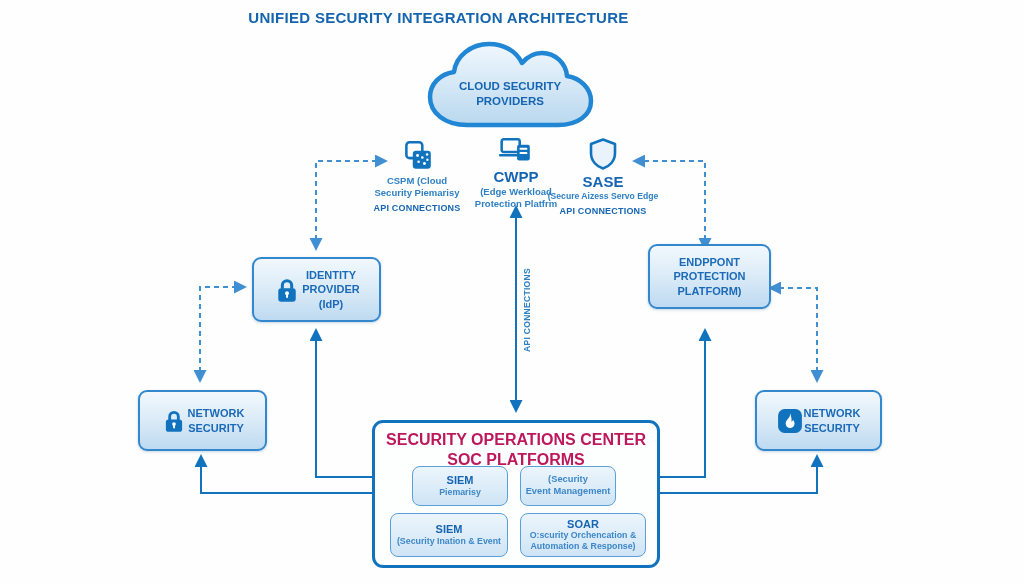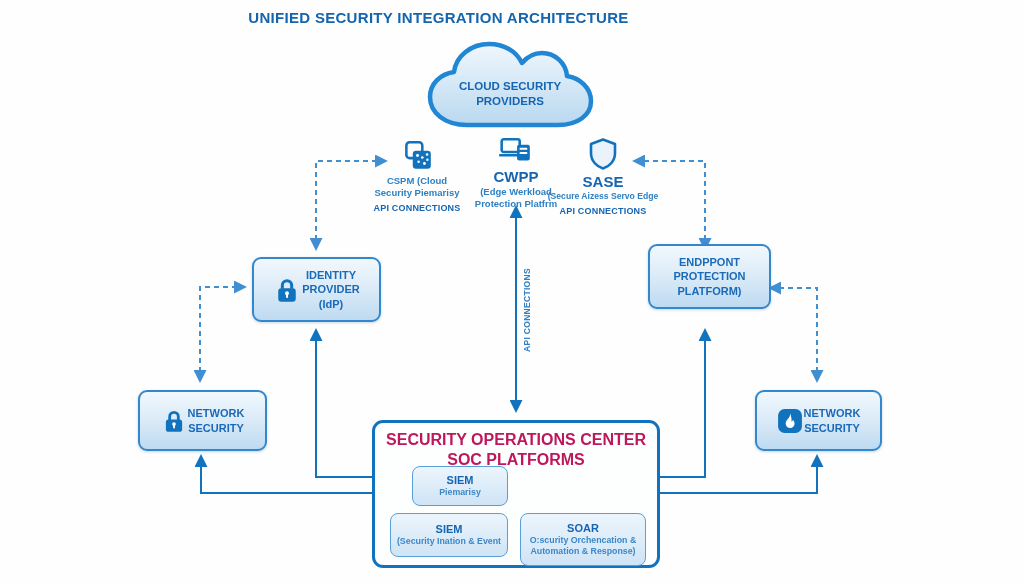--- a/index.html
+++ b/index.html
@@ -172,26 +172,30 @@
 
   <div class="soc">
     <div class="soc-title ml">SECURITY OPERATIONS CENTER
 SOC PLATFORMS</div>
 
     <div class="ibox" style="left:37px;top:43px;width:96px;height:40px;">
       <div class="ititle">SIEM</div>
       <div class="isub">Piemarisy</div>
     </div>
 
+    <div class="ibox" style="left:145px;top:43px;width:96px;height:40px;">
+      <div class="isub ml" style="font-size:9.3px;">(Security
+Event Management</div>
+    </div>
 
     <div class="ibox" style="left:15px;top:90px;width:118px;height:44px;">
       <div class="ititle">SIEM</div>
       <div class="isub">(Security Ination &amp; Event</div>
     </div>
 
-    <div class="ibox" style="left:145px;top:90px;width:126px;height:53px;">
+    <div class="ibox" style="left:145px;top:90px;width:126px;height:44px;">
       <div class="ititle">SOAR</div>
       <div class="isub ml">O:scurity Orchencation &amp;
 Automation &amp; Response)</div>
     </div>
   </div>
 
 </div>
 
 </body></html>

